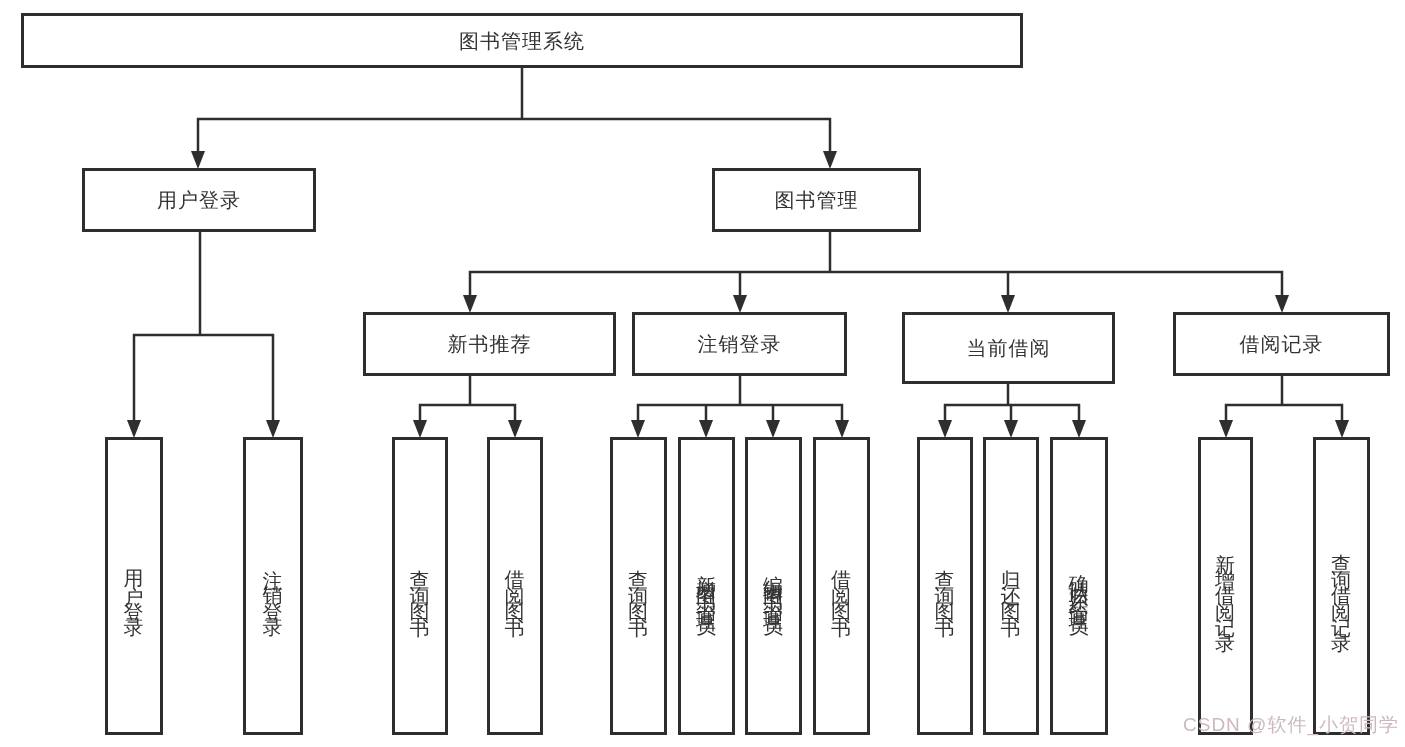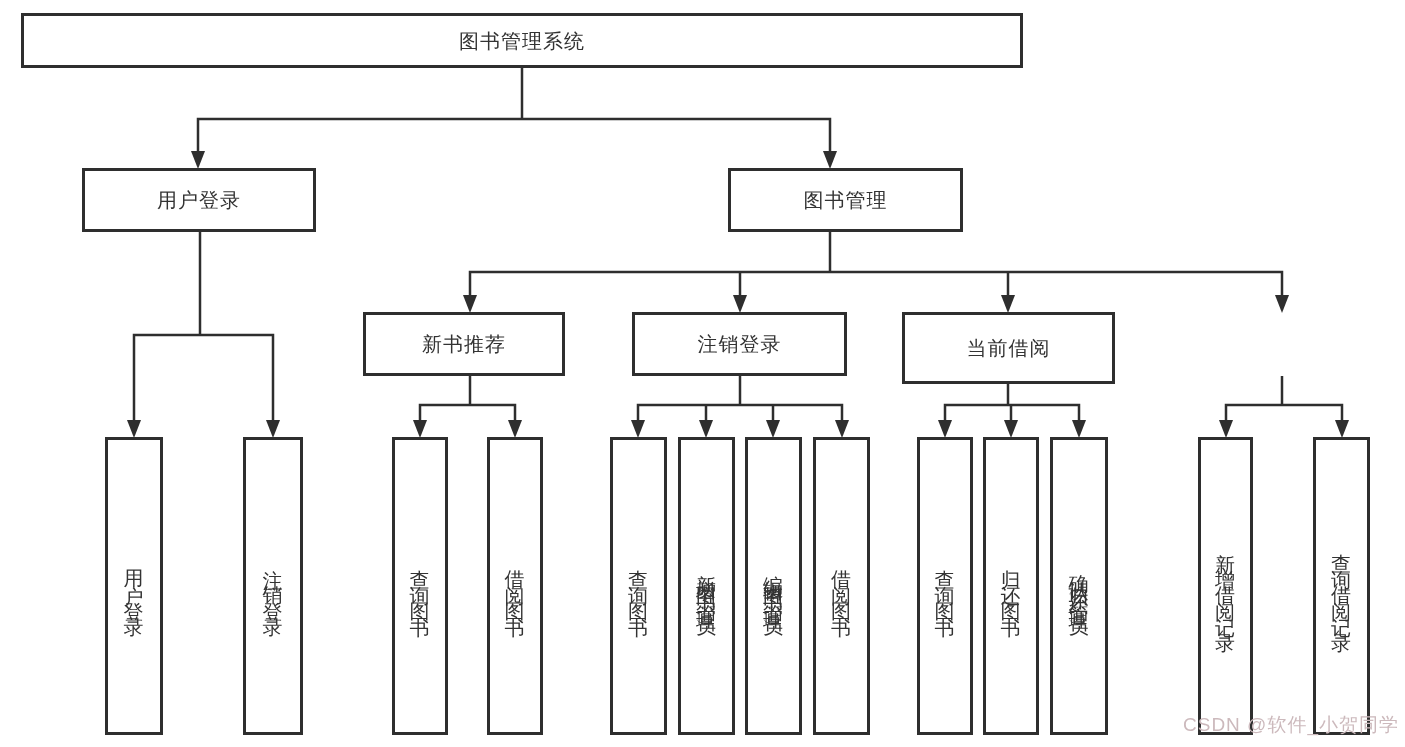--- a/index.html
+++ b/index.html
@@ -83,32 +83,35 @@
     </g>
   </svg>
 
   <div class="box" style="left:21px;top:13px;width:1002px;height:55px">
     <span class="hlabel">图书管理系统</span>
   </div>
 
   <div class="box" style="left:82px;top:168px;width:234px;height:64px">
     <span class="hlabel">用户登录</span>
   </div>
-  <div class="box" style="left:728px;top:168px;width:235px;height:64px">
+  <div class="box" style="left:712px;top:168px;width:209px;height:64px">
     <span class="hlabel">图书管理</span>
   </div>
 
-  <div class="box" style="left:363px;top:312px;width:202px;height:64px">
+  <div class="box" style="left:363px;top:312px;width:253px;height:64px">
     <span class="hlabel">新书推荐</span>
   </div>
   <div class="box" style="left:632px;top:312px;width:215px;height:64px">
     <span class="hlabel">注销登录</span>
   </div>
   <div class="box" style="left:902px;top:312px;width:213px;height:72px">
     <span class="hlabel">当前借阅</span>
+  </div>
+  <div class="box" style="left:1173px;top:312px;width:217px;height:64px">
+    <span class="hlabel">借阅记录</span>
   </div>
 
   <div class="box leaf" style="left:105px;width:58px">
     <span class="vlabel">用户登录</span>
   </div>
   <div class="box leaf" style="left:243px;width:60px">
     <span class="vlabel">注销登录</span>
   </div>
 
   <div class="box leaf" style="left:392px;width:56px">

